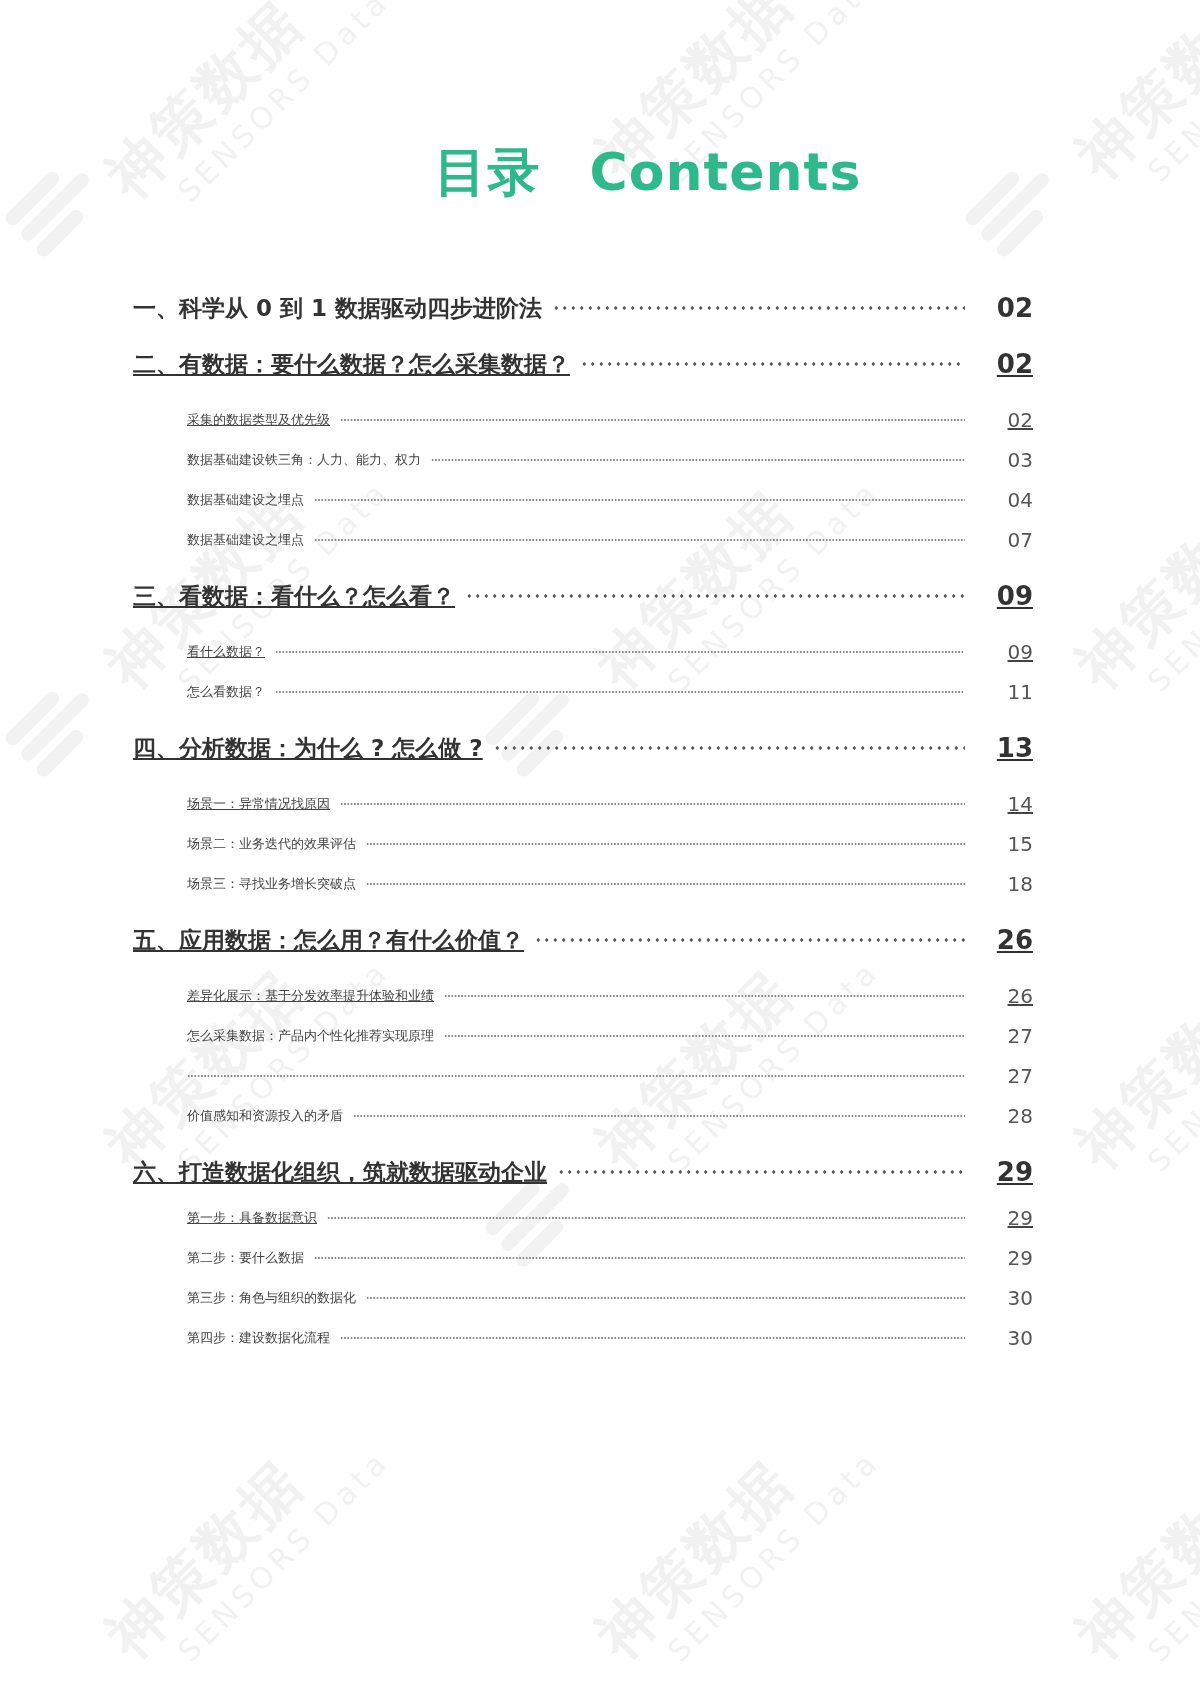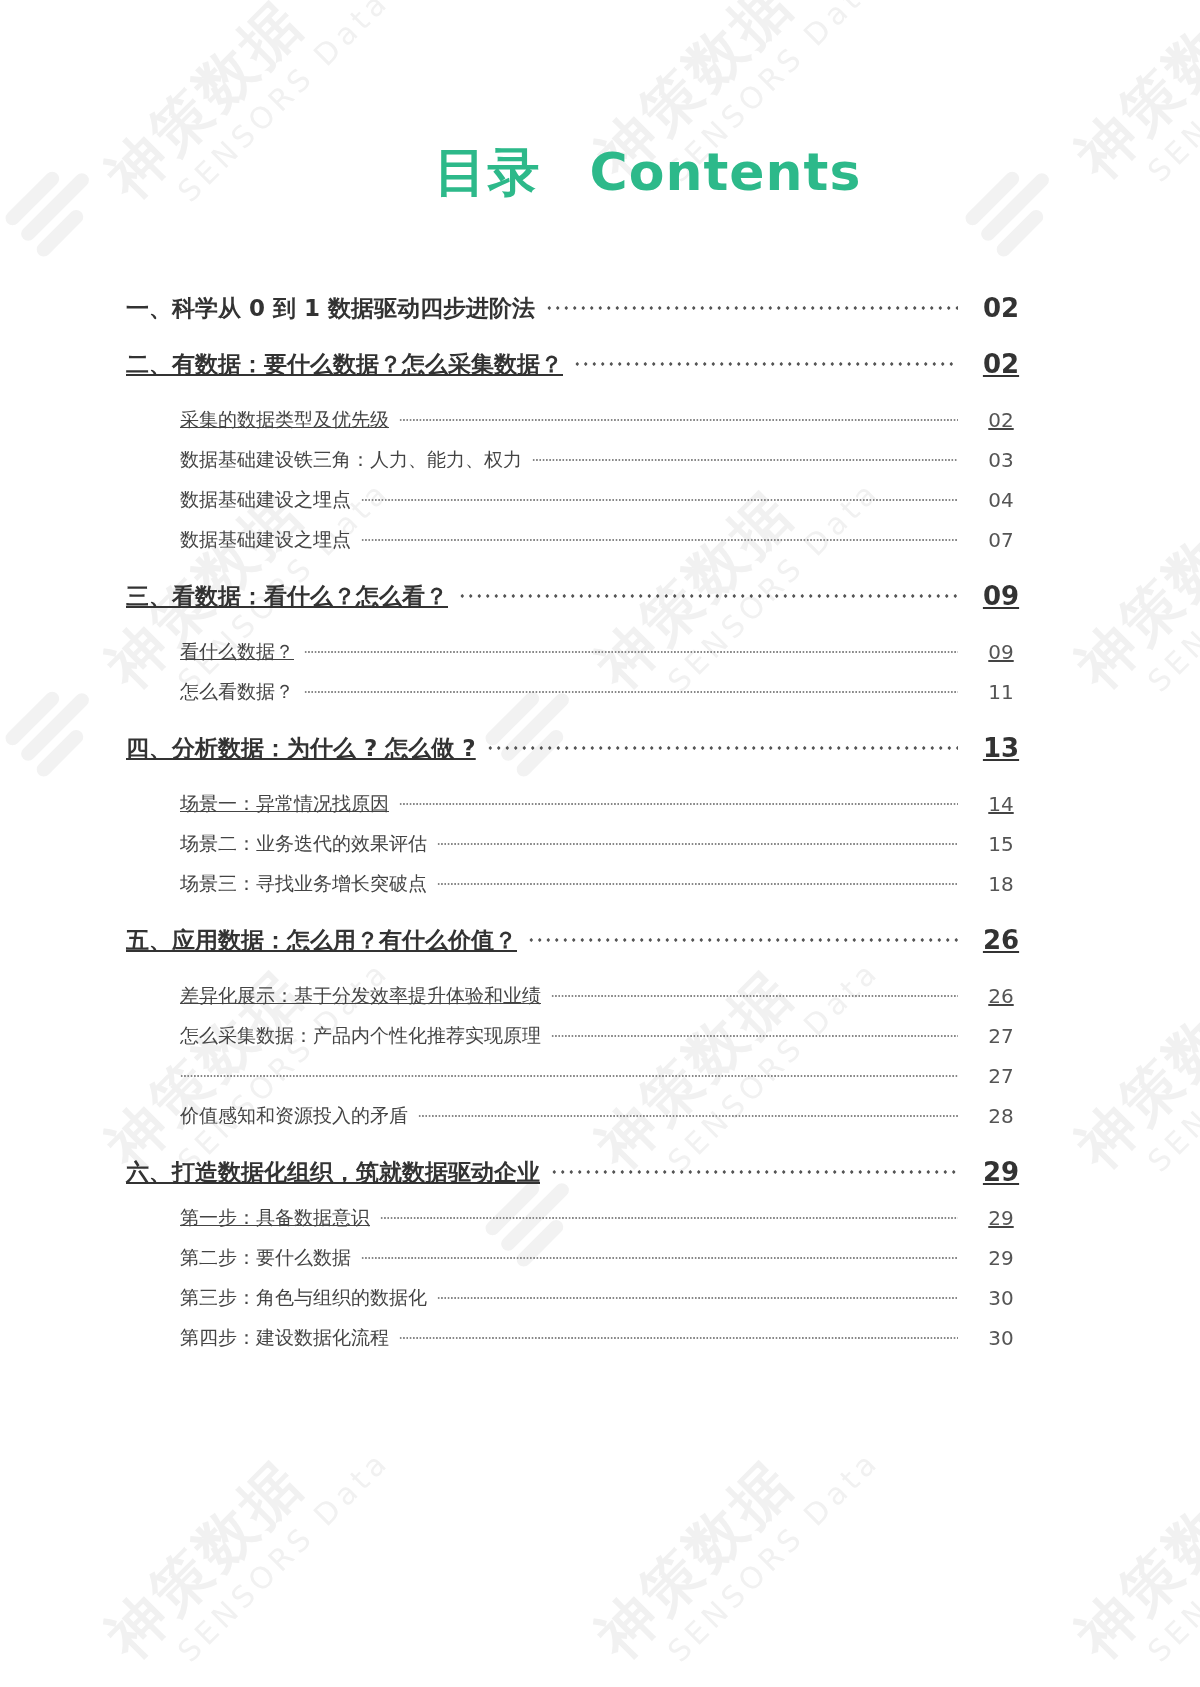--- a/index.html
+++ b/index.html
@@ -15,37 +15,37 @@
   .watermark .wm-en { font-size: 30px; letter-spacing: 5px; display: block; margin-left: 40px; margin-top: -4px; }
   .wm-logo { position: absolute; z-index: 0; pointer-events: none; transform: rotate(-45deg); }
   .wm-logo span { display: block; height: 14px; border-radius: 7px; background: #f2f2f2; margin: 8px 0; }
 
   .title {
     position: absolute; left: 0; width: 1296px; top: 138px; text-align: center;
     font-size: 52px; font-weight: bold; letter-spacing: 1px; z-index: 1;
   }
   .title .cn { margin-right: 49px; }
 
-  .toc { position: absolute; left: 126px; top: 288px; width: 900px; z-index: 1; }
+  .toc { position: absolute; left: 133px; top: 288px; width: 900px; z-index: 1; }
   .row { display: flex; align-items: center; position: relative; }
   .row .label { white-space: nowrap; flex: 0 0 auto; padding-right: 10px; }
   .row .leader {
     flex: 1 1 auto; height: 3px; margin-right: 18px; align-self: center;
     background-image: radial-gradient(circle, #666 1.1px, transparent 1.4px);
     background-size: 6px 3px; background-repeat: repeat-x;
   }
-  .row .page { flex: 0 0 50px; text-align: center; white-space: nowrap; }
+  .row .page { flex: 0 0 50px; text-align: right; white-space: nowrap; }
   .row.h1 { height: 40px; font-size: 23px; font-weight: bold; color: #333; }
   .row.h1 .page { font-size: 26px; font-weight: bold; color: #333; }
   .row.h1 .leader {
     background-image: radial-gradient(circle, #555 1.5px, transparent 1.8px);
     background-size: 8.5px 4px; height: 4px;
   }
   .row.h2 { height: 40px; font-size: 19px; padding-left: 54px; color: #444; }
-  .row.h2 .label { font-size: 19px; }
+  .row.h2 .label { font-size: 13px; }
   .row.h2 .page { font-size: 20px; color: #555; }
   .row.h2 .leader {
     background-image: radial-gradient(circle, #888 0.8px, transparent 1.1px);
     background-size: 3.3px 2px; height: 2px;
   }
   .gap-before { margin-top: 16px; text-decoration: underline; }
 </style>
 </head>
 <body>
 

